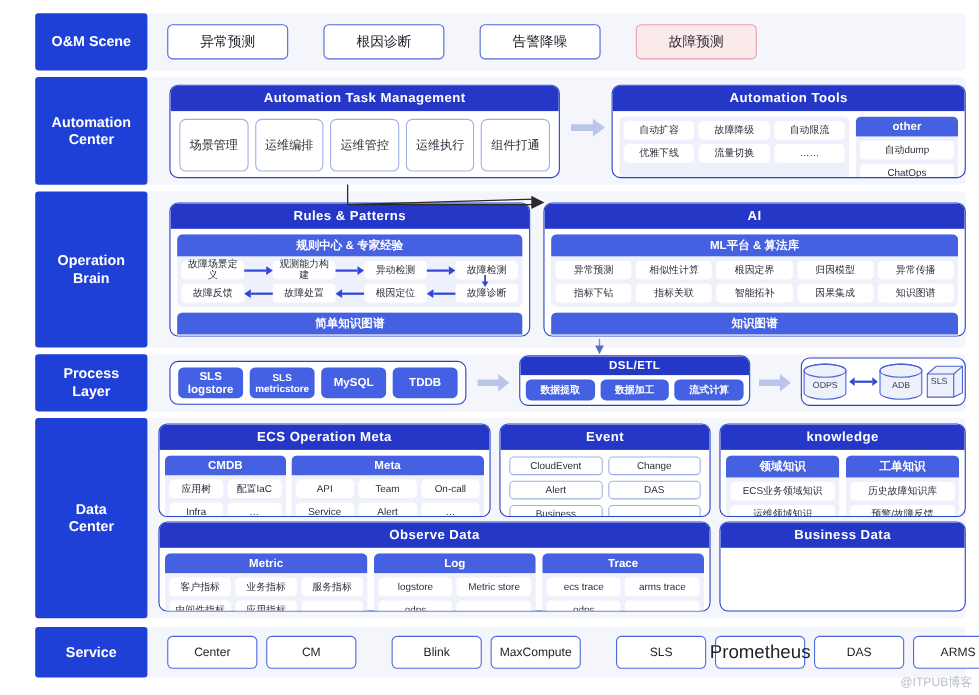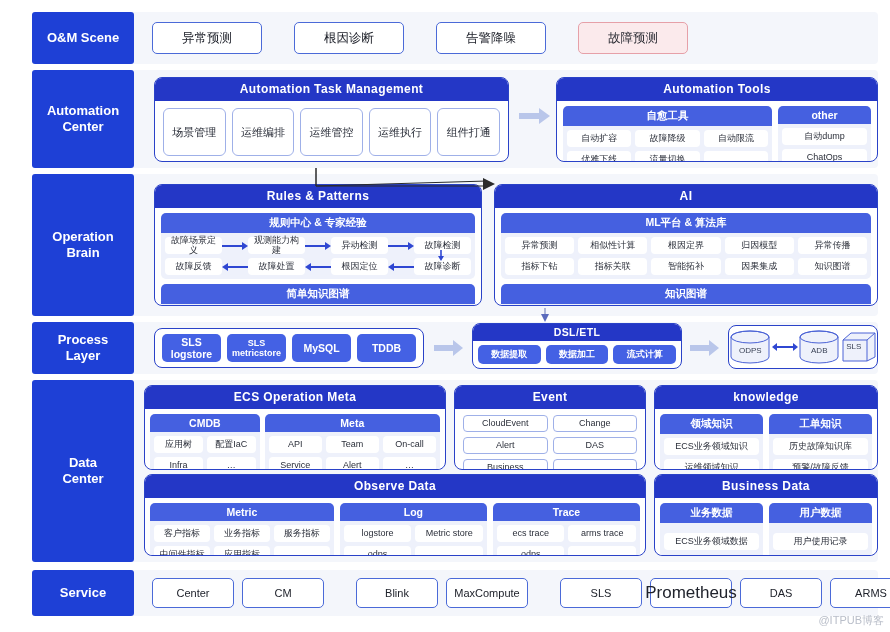--- a/index.html
+++ b/index.html
@@ -178,21 +178,20 @@
       <div class="fat-arrow" style="left:385px; top:36px;">
         <svg width="32" height="20" viewBox="0 0 32 20">
             <path d="M0 7 H20 V2 L31 10 L20 18 V13 H0 Z" fill="#b9c6ea"></path>
           </svg>
       </div>
 
       <div class="panel" style="left:422px; top:7px; width:322px; height:85px;">
         <div class="panel-head">Automation Tools</div>
         <div class="panel-body" style="display:flex; gap:6px; padding:5px 6px;">
           <div class="sub" style="flex:2.25;">
-            <div class="sub-head">自愈工具</div>
             <div class="sub-body">
               <div class="grid" style="grid-template-columns:repeat(3,1fr);">
                 <div class="chip">自动扩容</div>
                 <div class="chip">故障降级</div>
                 <div class="chip">自动限流</div>
                 <div class="chip">优雅下线</div>
                 <div class="chip">流量切换</div>
                 <div class="chip">……</div>
               </div>
             </div>
@@ -479,34 +478,20 @@
                 <div class="chip">odps</div>
                 <div class="chip">…</div>
               </div>
             </div>
           </div>
         </div>
       </div>
 
       <div class="panel" style="left:520px; top:94px; width:224px; height:82px;">
         <div class="panel-head">Business Data</div>
-        <div class="panel-body" style="padding:5px; display:flex; gap:6px;">
-          <div class="sub" style="flex:1;">
-            <div class="sub-head">业务数据</div>
-            <div class="sub-body" style="padding:10px 4px;">
-              <div class="chip">ECS业务领域数据</div>
-            </div>
-          </div>
-          <div class="sub" style="flex:1;">
-            <div class="sub-head">用户数据</div>
-            <div class="sub-body" style="padding:10px 4px;">
-              <div class="chip">用户使用记录</div>
-            </div>
-          </div>
-        </div>
       </div>
     </div>
   </div>
 
   <div class="row" style="left:32px; top:570px; width:846px; height:46px;">
     <div class="row-label" style="width:102px;">Service</div>
     <div class="row-body">
       <div style="position:absolute; left:18px; top:8px; display:flex; gap:32px;">
         <div style="display:flex; gap:8px;">
           <div class="pill" style="width:82px; height:30px; font-size:11px;">Center</div>

